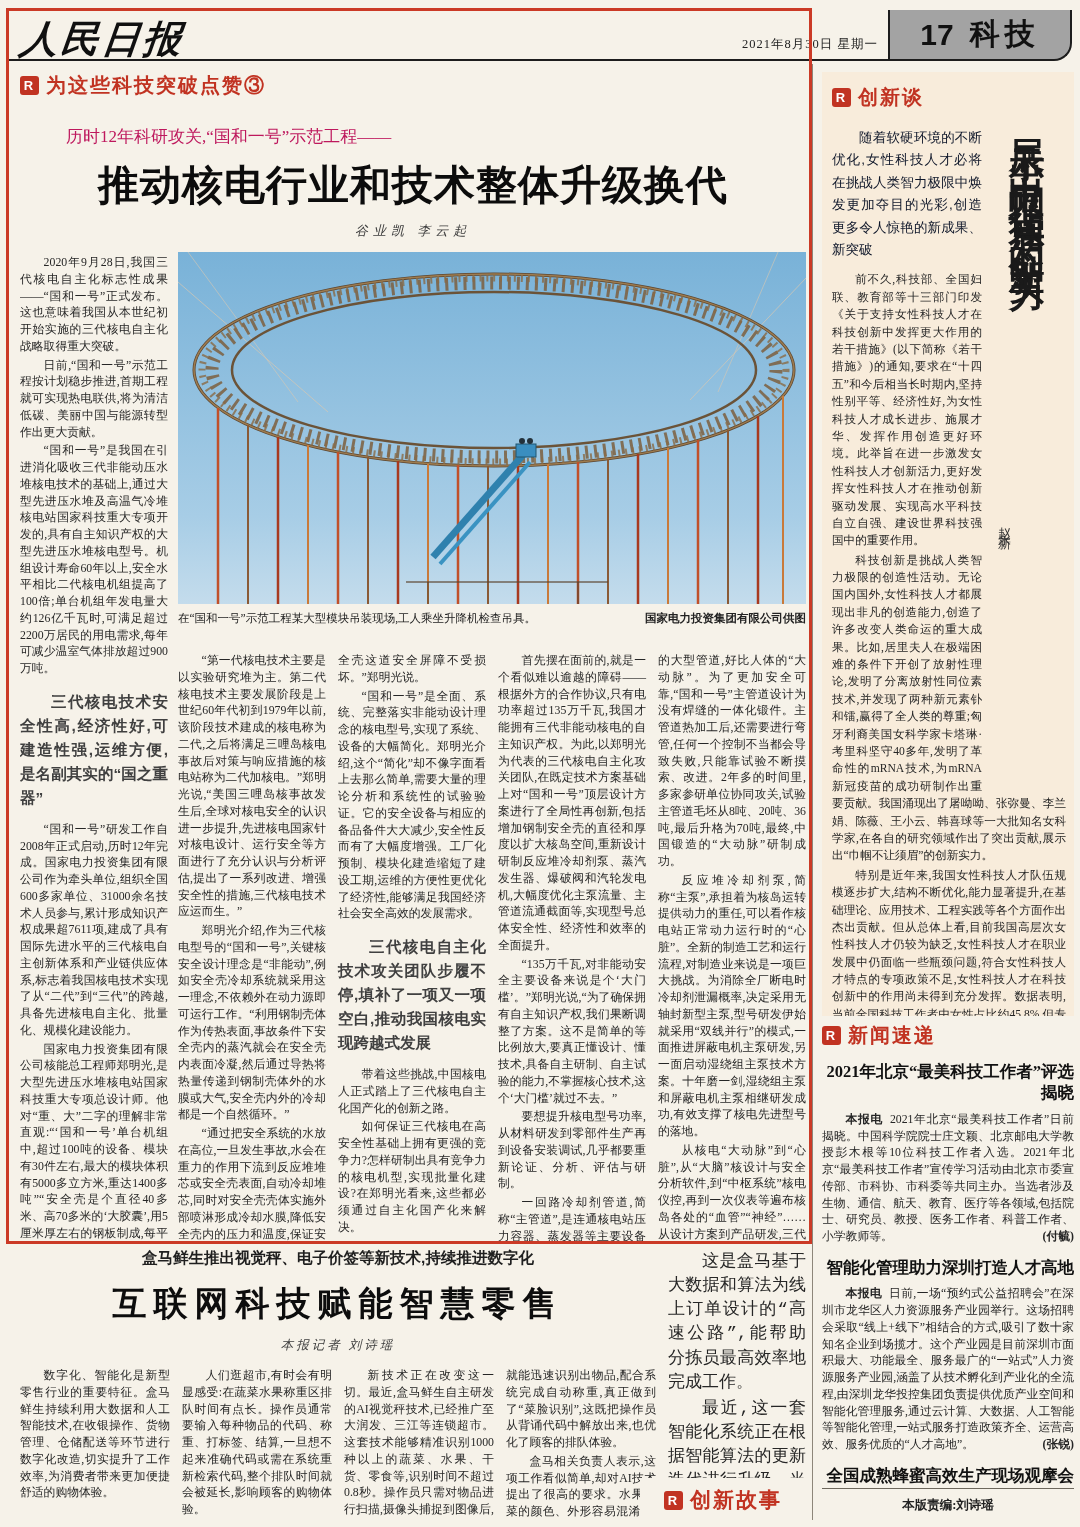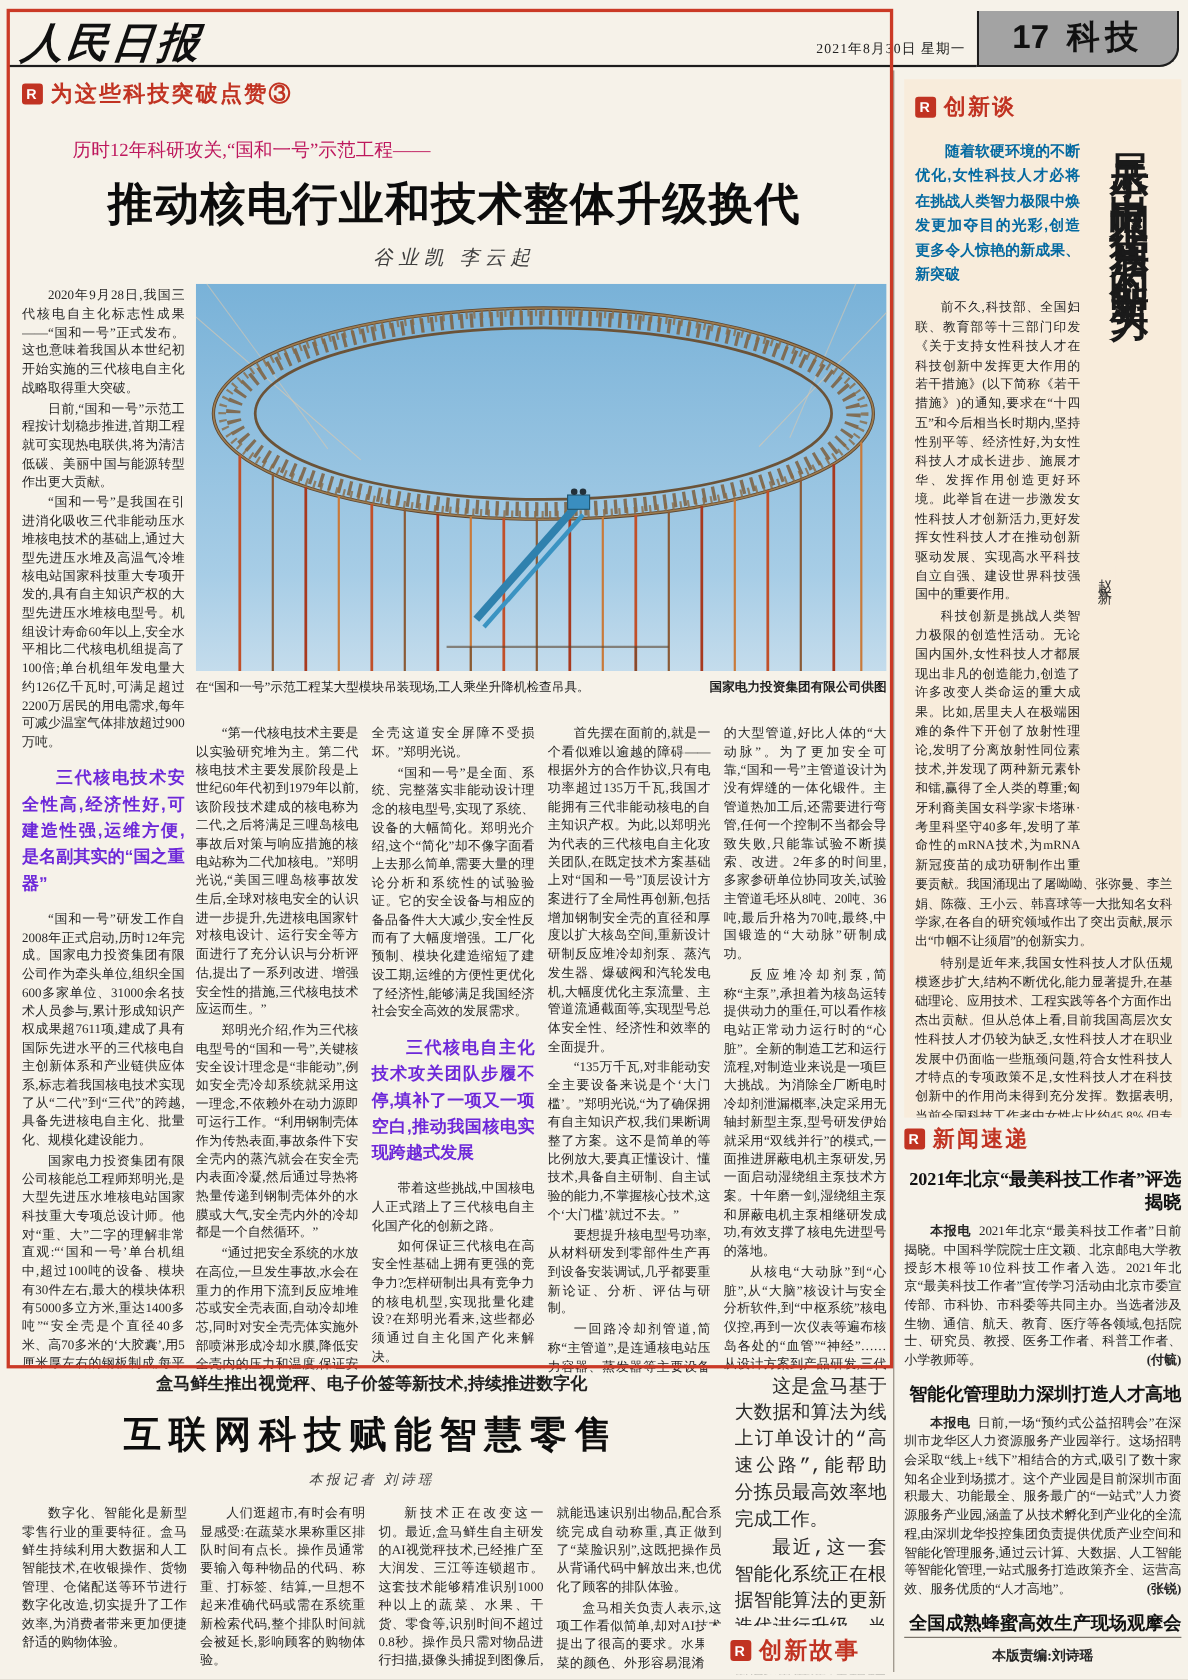--- a/index.html
+++ b/index.html
@@ -26,42 +26,42 @@
   .red-label{display:flex;align-items:center;gap:7px;color:#c13322;font-family:"Liberation Sans",sans-serif;
              font-weight:bold;font-size:20px;letter-spacing:2px;}
   .logo-r{width:19px;height:19px;background:#c13322;color:#fff;font-size:13px;font-family:"Liberation Sans",sans-serif;
           display:flex;align-items:center;justify-content:center;border-radius:3px;flex:0 0 auto;}
 
   
   .main-article{position:absolute;left:20px;top:72px;width:786px;}
   .kicker{margin:26px 0 0 46px;font-size:17px;color:#be185d;}
   .headline{margin-top:10px;text-align:center;font-family:"Liberation Sans",sans-serif;font-weight:900;
             font-size:41px;letter-spacing:1px;color:#0c0c0c;}
-  .byline{margin-top:9px;text-align:center;font-size:18px;letter-spacing:5px;font-style:italic;color:#3d3d3d;}
+  .byline{margin-top:9px;text-align:center;font-size:13px;letter-spacing:5px;font-style:italic;color:#3d3d3d;}
   .article-body{position:relative;margin-top:12px;height:996px;}
   .col1{position:absolute;left:0;top:2px;width:148px;height:990px;overflow:hidden;}
-  .pullquote,.subhead{font-family:"Liberation Sans",sans-serif;font-weight:bold;color:#6d28d9;
+  .pullquote,.subhead{font-family:"Liberation Sans",sans-serif;font-weight:bold;color:#404040;
             font-size:15.5px;line-height:1.55;text-indent:2em;text-align:justify;margin:13px 0 11px;}
   .photo-block{position:absolute;left:158px;top:0;width:628px;}
   .photo-svg{display:block;width:628px;height:352px;}
   .caption-row{display:flex;justify-content:space-between;gap:14px;font-size:11.5px;margin-top:7px;color:#222;}
   .caption-credit{font-weight:bold;white-space:nowrap;}
   .flow4{position:absolute;left:158px;top:400px;width:628px;height:594px;column-count:4;column-gap:12px;overflow:hidden;}
 
   
   .v-rule{position:absolute;left:812px;top:64px;width:1px;height:1456px;background:#8d867a;}
 
   
   .panel{position:absolute;left:822px;top:72px;width:252px;height:944px;background:#f8ecdb;
          padding:12px 8px 0 10px;box-sizing:border-box;overflow:hidden;}
   .v-strip{float:right;width:80px;height:670px;margin-left:4px;display:flex;justify-content:center;}
   .v-headline{writing-mode:vertical-rl;font-size:36px;font-weight:900;font-family:"Liberation Serif",serif;
               letter-spacing:9px;line-height:1.15;color:#1a1a1a;}
-  .panel-intro{font-family:"Liberation Sans",sans-serif;font-weight:bold;font-size:13.5px;line-height:1.66;
-               color:#0369a1;text-indent:2em;text-align:justify;margin:16px 0 10px;}
+  .panel-intro{font-family:"Liberation Sans",sans-serif;font-weight:normal;font-size:13.5px;line-height:1.66;
+               color:#0f172a;text-indent:2em;text-align:justify;margin:16px 0 10px;}
   .panel p.body-p{font-size:11.6px;line-height:1.5;}
   .panel-author{position:absolute;left:172px;top:442px;writing-mode:vertical-rl;font-size:13px;
                 letter-spacing:5px;color:#333;background:#f8ecdb;padding:2px 1px;}
 
   
   .news{position:absolute;left:822px;top:1022px;width:252px;height:462px;overflow:hidden;}
   .news-headline{text-align:right;font-weight:900;font-size:16.5px;line-height:1.3;margin:12px 0 7px;color:#111;}
   .news .credit{float:right;font-weight:bold;}
   .editor{position:absolute;left:822px;top:1488px;width:252px;text-align:center;font-size:12.5px;
           font-weight:bold;border-top:1px solid #6d675c;padding-top:8px;color:#222;}

